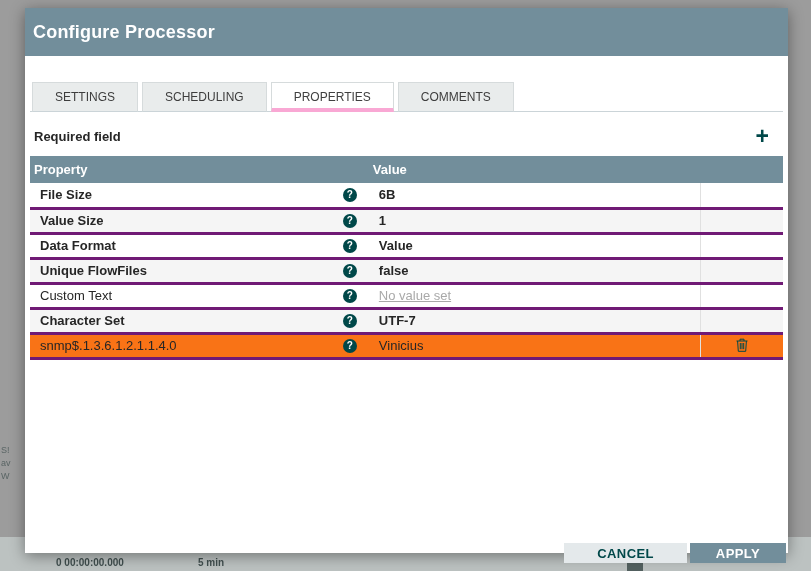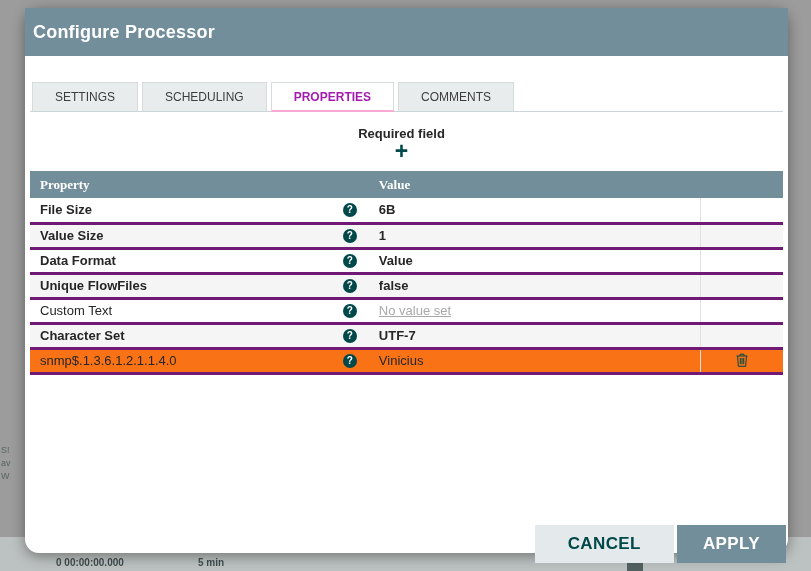--- a/index.html
+++ b/index.html
@@ -9,63 +9,63 @@
   
   .canvas-strip { position:absolute; left:0; bottom:0; width:100%; height:34px; background:#bcc2c1; }
   .stat { position:absolute; bottom:3px; font-size:10px; font-weight:bold; color:#414f4f; }
   .stat-0 { left:56px; }
   .stat-1 { left:198px; }
   .canvas-blob { position:absolute; left:627px; bottom:0; width:16px; height:12px; background:#52605f; border-radius:3px 3px 0 0; }
   .edge-fragments { position:absolute; left:1px; top:444px; width:24px; font-size:9px; color:#5a6565; line-height:13px; }
 
   
   .dialog { position:absolute; left:25px; top:8px; width:763px; height:545px;
-            background:#fff; box-shadow:0 3px 14px rgba(0,0,0,0.40);border-radius:14px; }
+            background:#fff; box-shadow:0 3px 14px rgba(0,0,0,0.40); }
   .dlg-header { height:48px; background:#728e9b; display:flex; align-items:center; padding-left:8px; }
   .dlg-title { color:#ffffff; font-size:18px; font-weight:bold; letter-spacing:0.2px; }
 
   .dlg-body { padding:26px 5px 0 5px; position:relative; }
 
   
   .tabbar { display:flex; border-bottom:1px solid #cbd4d8; padding-left:2px; }
   .tab { height:30px; line-height:28px; padding:0 22px; font-size:12px; color:#3d3d3d;
          background:#e9ecec; border:1px solid #d6dbdc; border-bottom:1px solid #cbd4d8;
          margin:0 4px -1px 0; cursor:pointer; }
-  .tab.active { background:#fff; color:#a21caf; font-weight:bold; border-bottom:2px solid #f9a8d4; }
+  .tab.active { background:#fff; color:#404040; font-weight:normal; border-bottom:4px solid #f9a8d4; }
 
   
   .required-row { display:flex; justify-content:space-between; align-items:center;
-                  margin:14px 0 10px; padding:0 14px 0 4px;flex-direction:column; }
+                  margin:14px 0 10px; padding:0 14px 0 4px; }
   .required-label { font-size:13px; font-weight:bold; color:#262626; }
   .add-btn { background:none; border:none; color:#004849; font-size:23px; font-weight:bold;
              line-height:20px; cursor:pointer; }
 
   
   table.props { width:100%; border-collapse:collapse; table-layout:fixed; }
   .col-prop { width:45%; } .col-val { width:44%; } .col-act { width:11%; }
   .props th { background:#728e9b; color:#fff; font-size:13px; font-weight:bold;
-              text-align:left; height:27px; padding-left:10px;font-family:Liberation Serif, serif; }
+              text-align:left; height:27px; padding-left:4px; }
   .props td { height:25px; font-size:13px; color:#262626; border-bottom:3px solid #701a75;
               background:#fff; overflow:hidden; white-space:nowrap; }
   tr.shaded td { background:#f5f5f5; }
   tr.highlight td { background:#f97316; }
   .prop-inner { display:flex; justify-content:space-between; align-items:center; padding:0 12px 0 10px; }
   .prop-name { color:#262626; }
   tr.required .prop-name, tr.required .val-text { font-weight:bold; }
   .help-icon { flex:0 0 auto; width:14px; height:14px; border-radius:50%; background:#004849;
                color:#fff; font-size:10px; font-weight:bold; display:inline-flex;
                align-items:center; justify-content:center; cursor:default; }
   .val-cell { padding-left:10px; }
   .val-empty { color:#a9a9a9;text-decoration:underline; }
   .action-cell { border-left:1px solid #e0e0e0; text-align:center; }
   .del-btn { background:none; border:none; cursor:pointer; visibility:hidden; padding:2px 6px; line-height:0; }
 
   
   .dlg-buttons { position:absolute; right:2px; bottom:-10px; display:flex; gap:3px; }
-  .btn { height:38px; border:none; font-size:17px; font-weight:bold; letter-spacing:0.4px; cursor:pointer; }
+  .btn { height:20px; border:none; font-size:13px; font-weight:bold; letter-spacing:0.4px; cursor:pointer; }
   .btn-cancel { background:#e4e9eb; color:#004849; padding:0 33px; }
   .btn-apply { background:#728e9b; color:#ffffff; padding:0 26px; }
 </style>
 </head>
 <body>
 
 <div class="edge-fragments">
   <div>S!</div>
   <div>av</div>
   <div>W</div>

